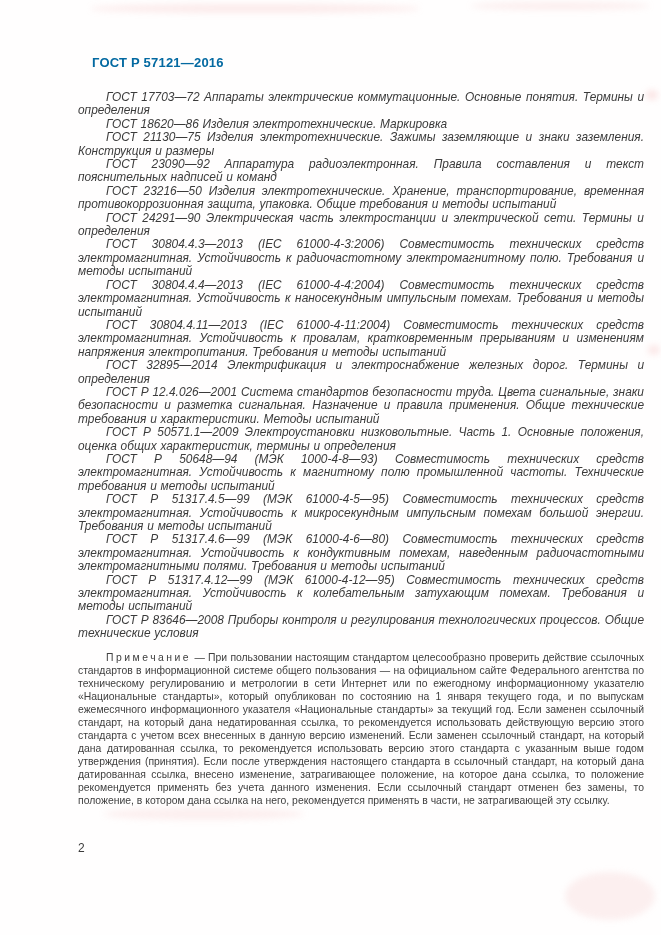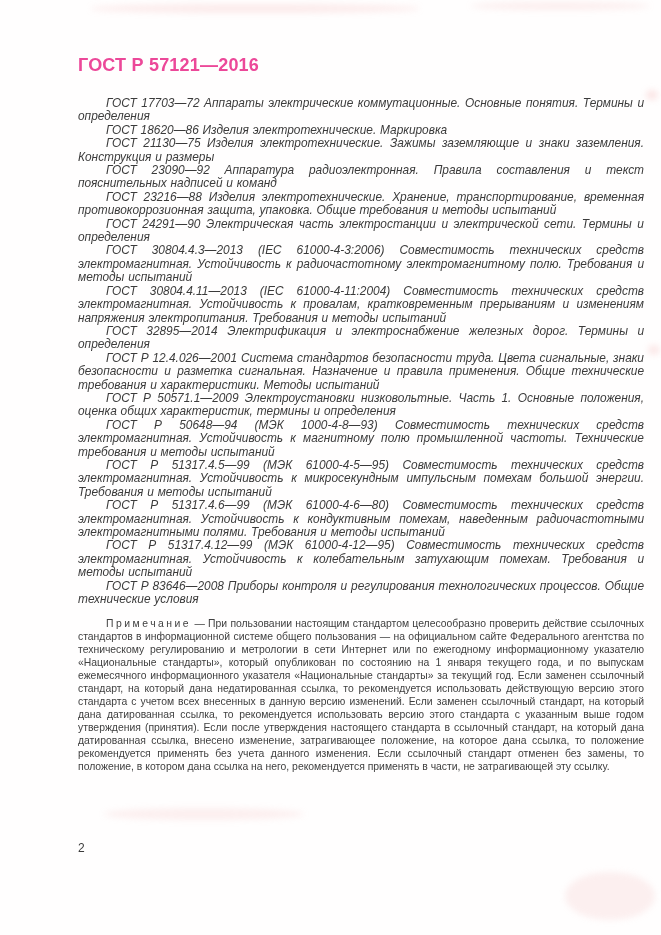--- a/index.html
+++ b/index.html
@@ -13,25 +13,25 @@
     overflow: hidden;
     box-sizing: border-box;
   }
   .content {
     position: absolute;
     left: 78px;
     top: 55px;
     width: 566px;
   }
   .doc-header {
-    font-size: 18px;
+    font-size: 13px;
     font-weight: bold;
-    color: #ec4899;
+    color: #0369a1;
     letter-spacing: 0.2px;
-    margin: 0 0 21px 0;
+    margin: 0 0 21px 14px;
   }
   .para {
     font-size: 11.9px;
     line-height: 13.4px;
     text-align: justify;
     text-indent: 28px;
     margin: 0;
     word-spacing: 0.5px;
     font-style: italic;
   }
@@ -76,23 +76,24 @@
   <div class="artifact a5"></div>
   <div class="artifact a6"></div>
 
   <div class="content">
     <div class="doc-header">ГОСТ Р 57121—2016</div>
 
     <p class="para">ГОСТ 17703—72 Аппараты электрические коммутационные. Основные понятия. Термины и определения</p>
     <p class="para">ГОСТ 18620—86 Изделия электротехнические. Маркировка</p>
     <p class="para">ГОСТ 21130—75 Изделия электротехнические. Зажимы заземляющие и знаки заземления. Конструкция и размеры</p>
     <p class="para">ГОСТ 23090—92 Аппаратура радиоэлектронная. Правила составления и текст пояснительных надписей и команд</p>
-    <p class="para">ГОСТ 23216—88 Изделия электротехнические. Хранение, транспортирование, временная противокоррозионная защита, упаковка. Общие требования и методы испытаний</p>
+    <p class="para">ГОСТ 23216—50 Изделия электротехнические. Хранение, транспортирование, временная противокоррозионная защита, упаковка. Общие требования и методы испытаний</p>
     <p class="para">ГОСТ 24291—90 Электрическая часть электростанции и электрической сети. Термины и определения</p>
     <p class="para">ГОСТ 30804.4.3—2013 (IEC 61000-4-3:2006) Совместимость технических средств электромагнитная. Устойчивость к радиочастотному электромагнитному полю. Требования и методы испытаний</p>
+    <p class="para">ГОСТ 30804.4.4—2013 (IEC 61000-4-4:2004) Совместимость технических средств электромагнитная. Устойчивость к наносекундным импульсным помехам. Требования и методы испытаний</p>
     <p class="para">ГОСТ 30804.4.11—2013 (IEC 61000-4-11:2004) Совместимость технических средств электромагнитная. Устойчивость к провалам, кратковременным прерываниям и изменениям напряжения электропитания. Требования и методы испытаний</p>
     <p class="para">ГОСТ 32895—2014 Электрификация и электроснабжение железных дорог. Термины и определения</p>
     <p class="para">ГОСТ Р 12.4.026—2001 Система стандартов безопасности труда. Цвета сигнальные, знаки безопасности и разметка сигнальная. Назначение и правила применения. Общие технические требования и характеристики. Методы испытаний</p>
     <p class="para">ГОСТ Р 50571.1—2009 Электроустановки низковольтные. Часть 1. Основные положения, оценка общих характеристик, термины и определения</p>
     <p class="para">ГОСТ Р 50648—94 (МЭК 1000-4-8—93) Совместимость технических средств электромагнитная. Устойчивость к магнитному полю промышленной частоты. Технические требования и методы испытаний</p>
     <p class="para">ГОСТ Р 51317.4.5—99 (МЭК 61000-4-5—95) Совместимость технических средств электромагнитная. Устойчивость к микросекундным импульсным помехам большой энергии. Требования и методы испытаний</p>
     <p class="para">ГОСТ Р 51317.4.6—99 (МЭК 61000-4-6—80) Совместимость технических средств электромагнитная. Устойчивость к кондуктивным помехам, наведенным радиочастотными электромагнитными полями. Требования и методы испытаний</p>
     <p class="para">ГОСТ Р 51317.4.12—99 (МЭК 61000-4-12—95) Совместимость технических средств электромагнитная. Устойчивость к колебательным затухающим помехам. Требования и методы испытаний</p>
     <p class="para">ГОСТ Р 83646—2008 Приборы контроля и регулирования технологических процессов. Общие технические условия</p>
 

